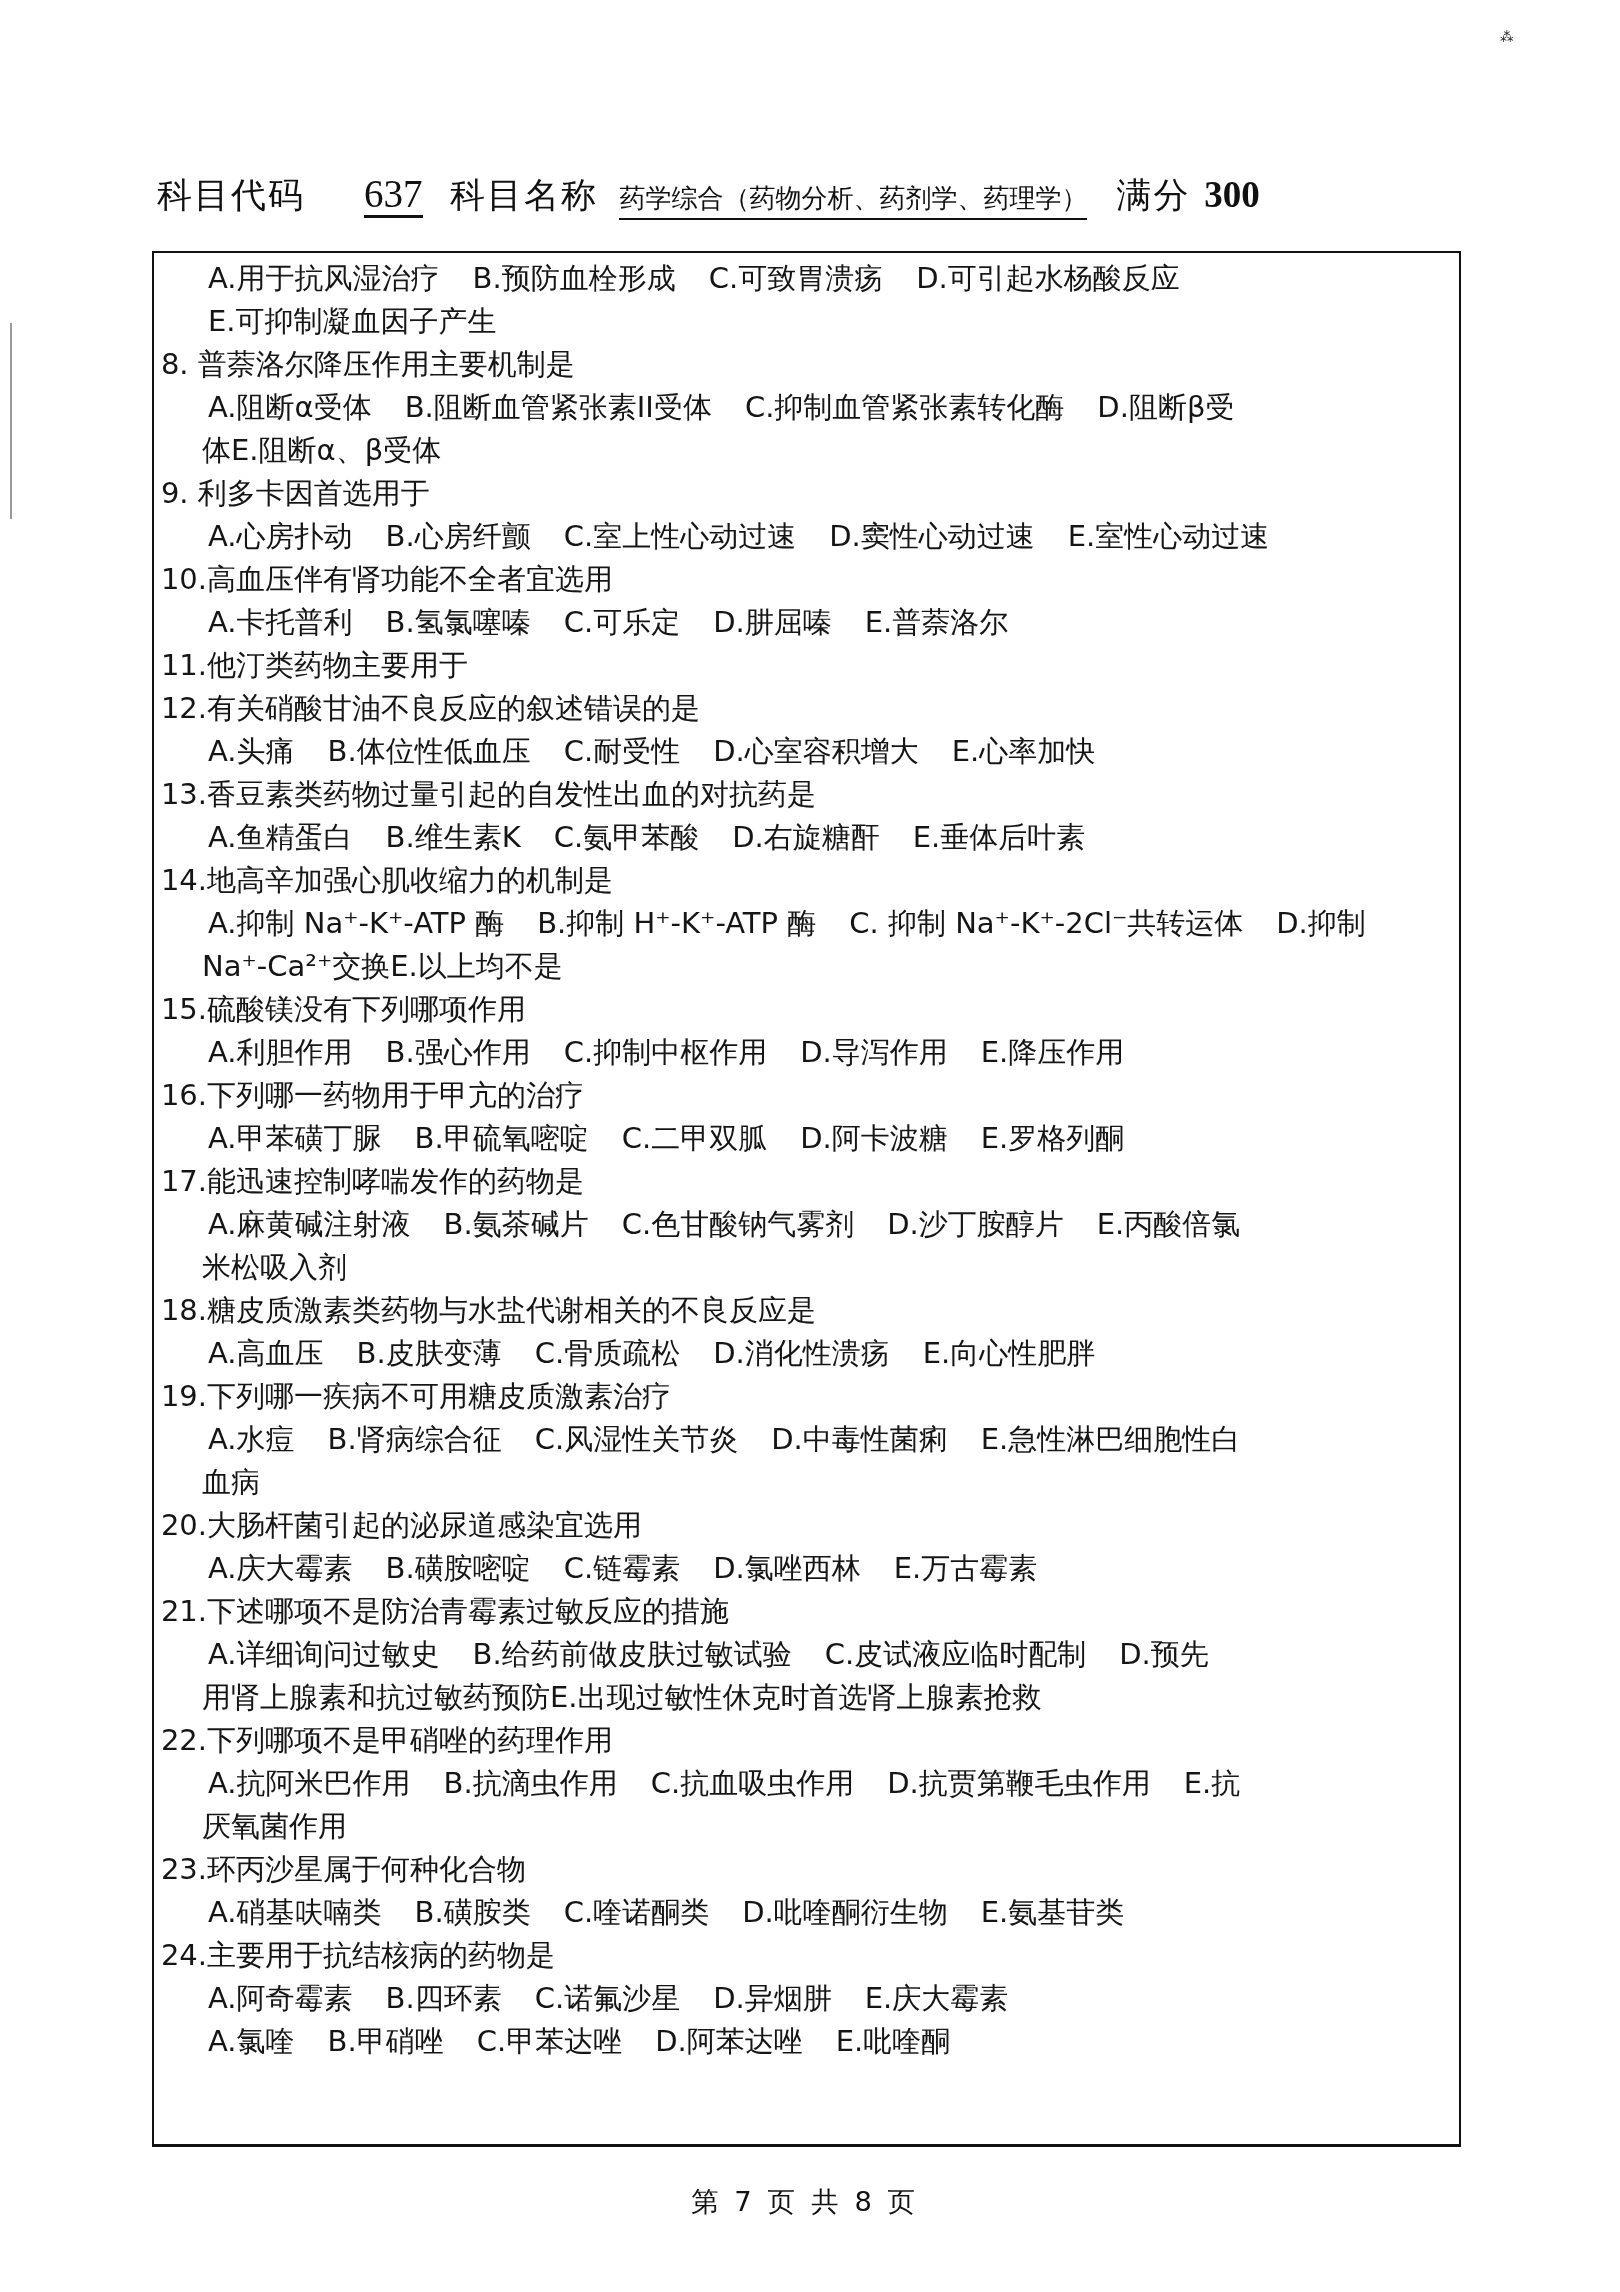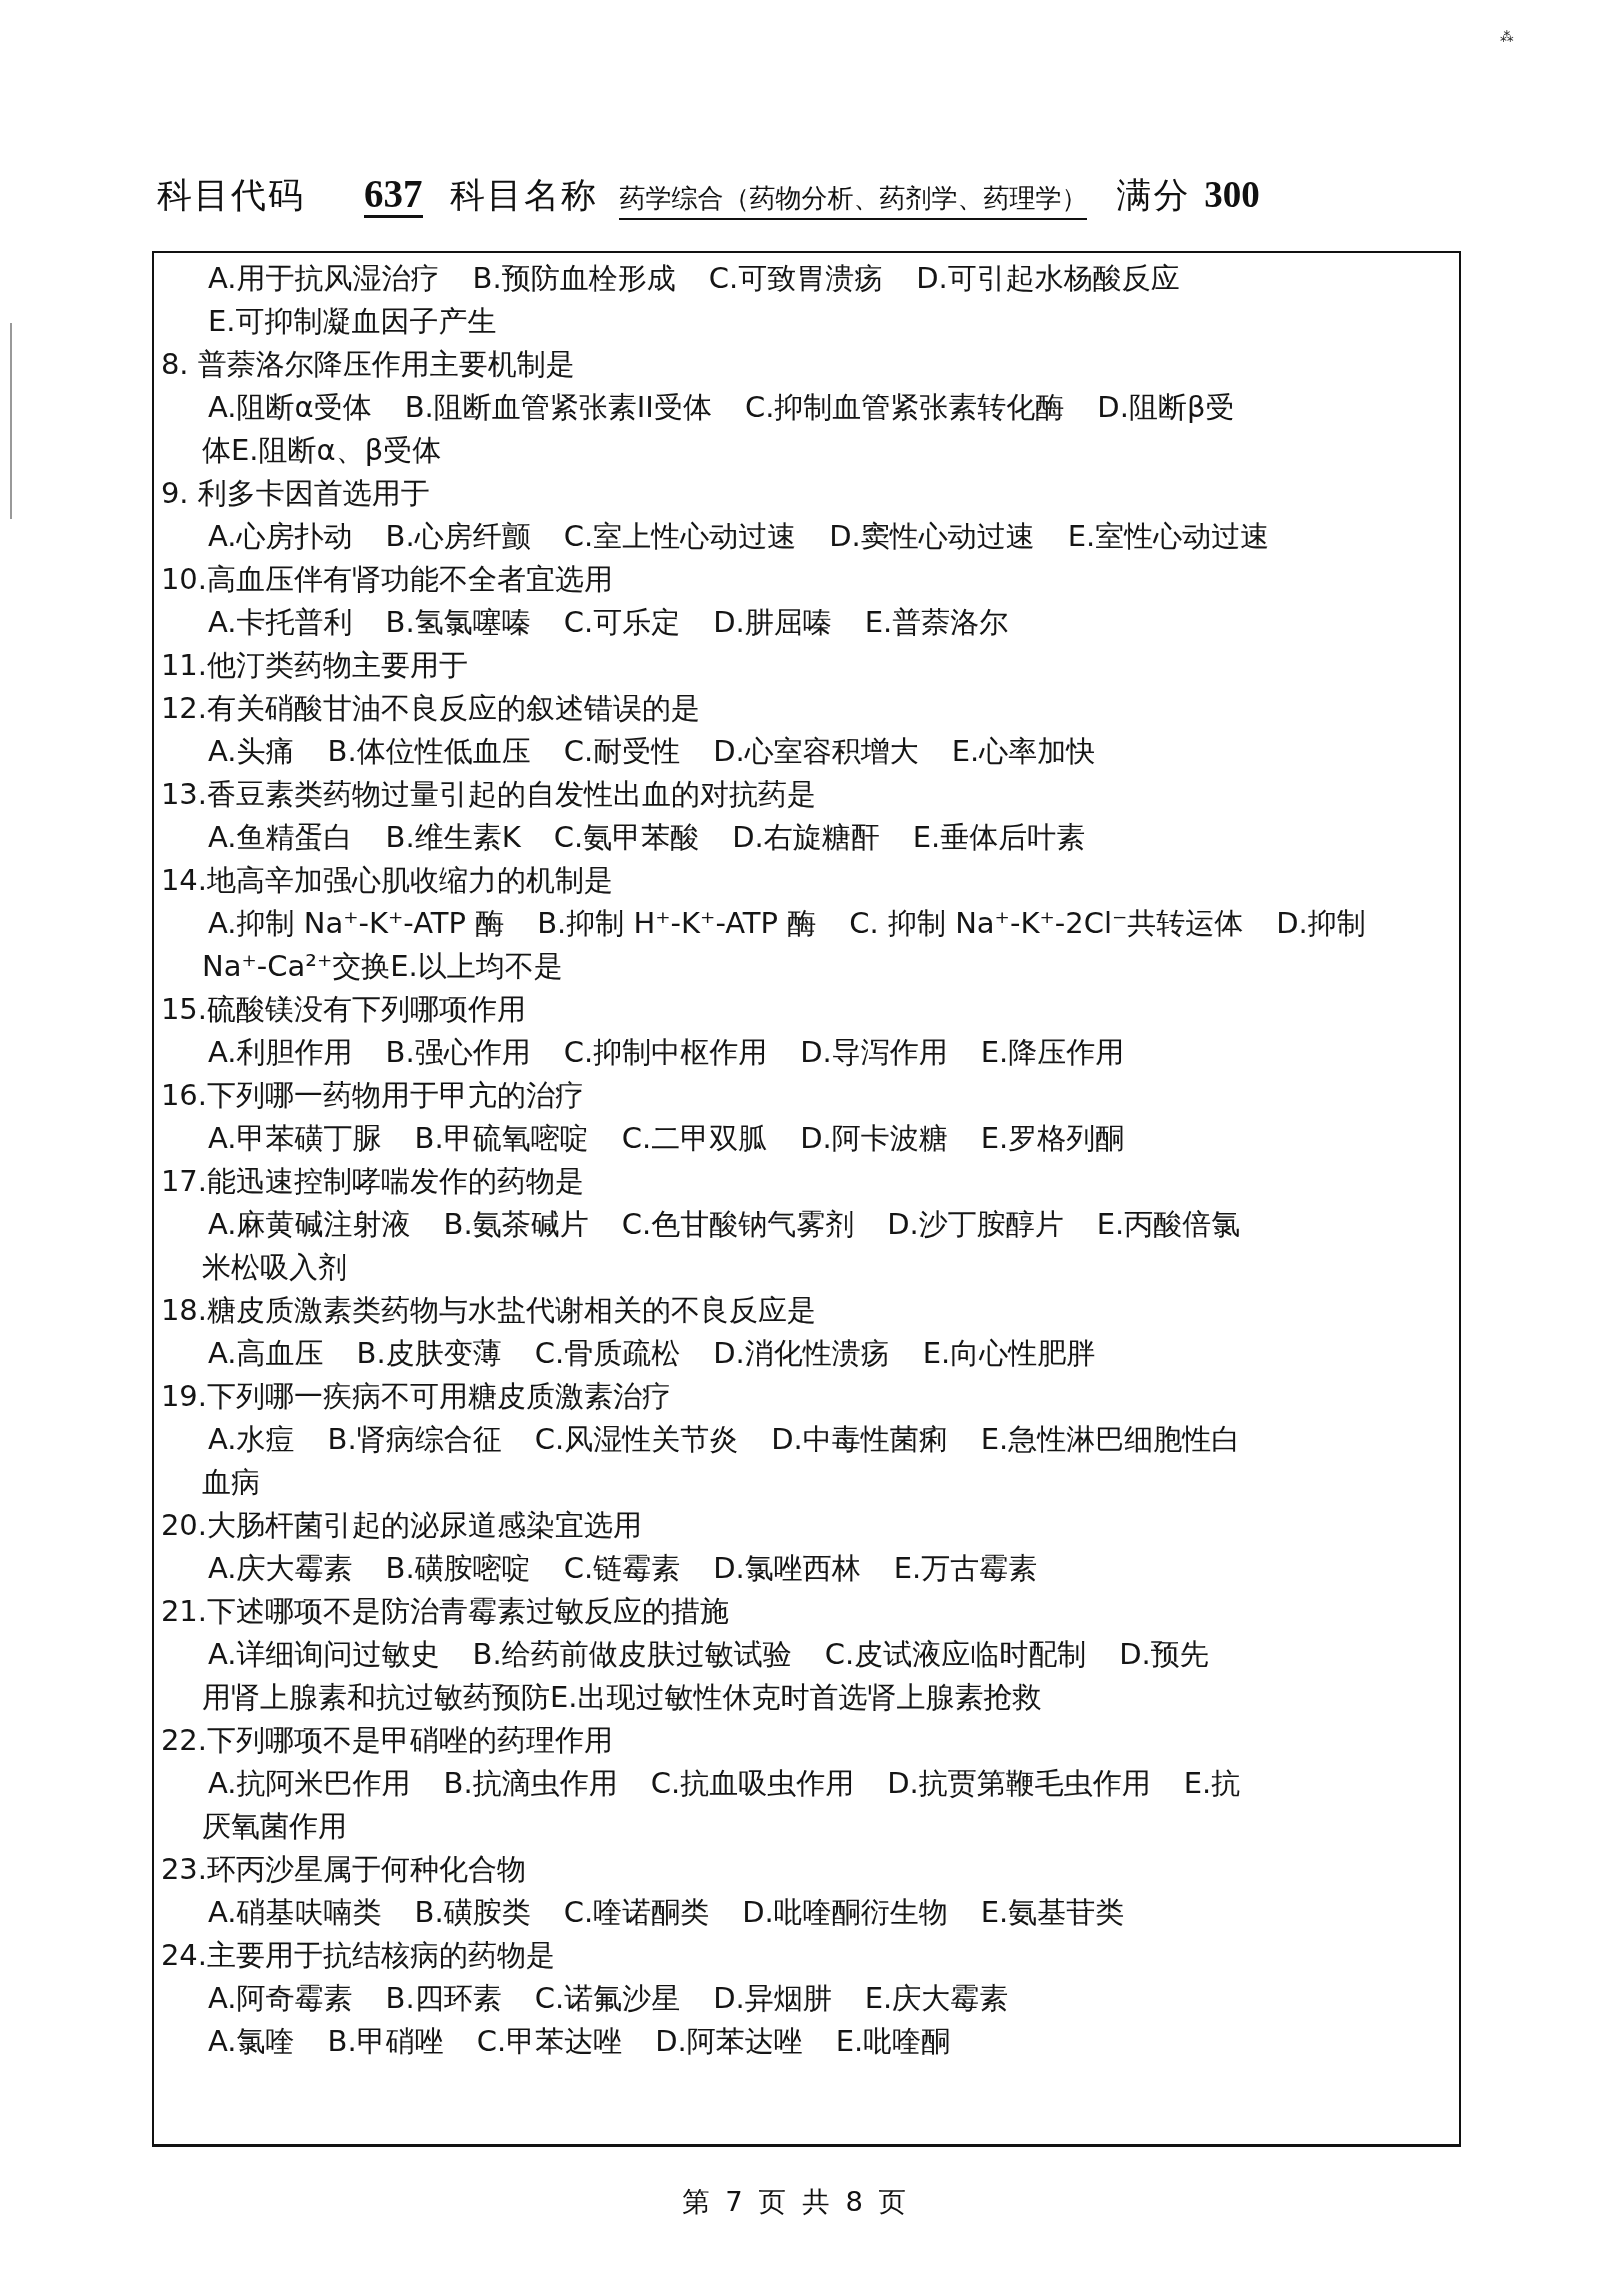--- a/index.html
+++ b/index.html
@@ -8,21 +8,21 @@
     font-family: "DejaVu Sans", "Liberation Sans", sans-serif;
     color: #111;
   }
   .header {
     position: absolute; top: 172px; left: 157px; height: 59px;
     display: flex; align-items: baseline; font-size: 35px; color: #111;
     white-space: nowrap;
   }
   .header .lbl { letter-spacing: 2px; }
   .header .code {
-    font-family: "Liberation Serif", "DejaVu Serif", serif; font-weight: bold;
+    font-family: "Liberation Serif", "DejaVu Serif", serif; font-weight: normal;
     font-size: 39px; margin: 0 27.4px 0 59px; border-bottom: 3.9px solid #111; line-height: 43px;
   }
   .header .subject {
     margin-left: 21.6px; font-size: 26px; border-bottom: 2px solid #111; line-height: 39px;
   }
   .header .fulllbl { margin-left: 29px; letter-spacing: 2px; }
   .header .score {
     font-family: "Liberation Serif", "DejaVu Serif", serif; font-weight: bold;
     font-size: 37px; margin-left: 13.7px;
   }
@@ -34,22 +34,22 @@
   .content {
     position: absolute; left: 157px; top: 257px; width: 1294px;
     font-size: 29px; line-height: 43px; color: #151515;
   }
   .line { white-space: nowrap; height: 43px; }
   .q { padding-left: 3.9px; }
   .opt { padding-left: 51px; }
   .opt span.o, .q span.o { display: inline-block; margin-right: 33px; }
   .cont { padding-left: 45px; }
   .footer {
-    position: absolute; top: 2184px; left: 8px; width: 1576px; text-align: center;
-    font-size: 27.4px; color: #111; letter-spacing: 3.9px;
+    position: absolute; top: 2184px; left: 0; width: 1576px; text-align: center;
+    font-size: 27.4px; color: #111; letter-spacing: 3.9px; padding-left: 17px;
   }
   .footer span { margin: 0 5.9px; }
   .specks { position: absolute; top: 29px; left: 1500px; font-size: 13.7px; color: #222; }
   .margin-mark { position: absolute; left: 9.8px; width: 2px; background: #999; }
 </style>
 </head>
 <body>
 
 <div class="header">
   <span class="lbl">科目代码</span>

